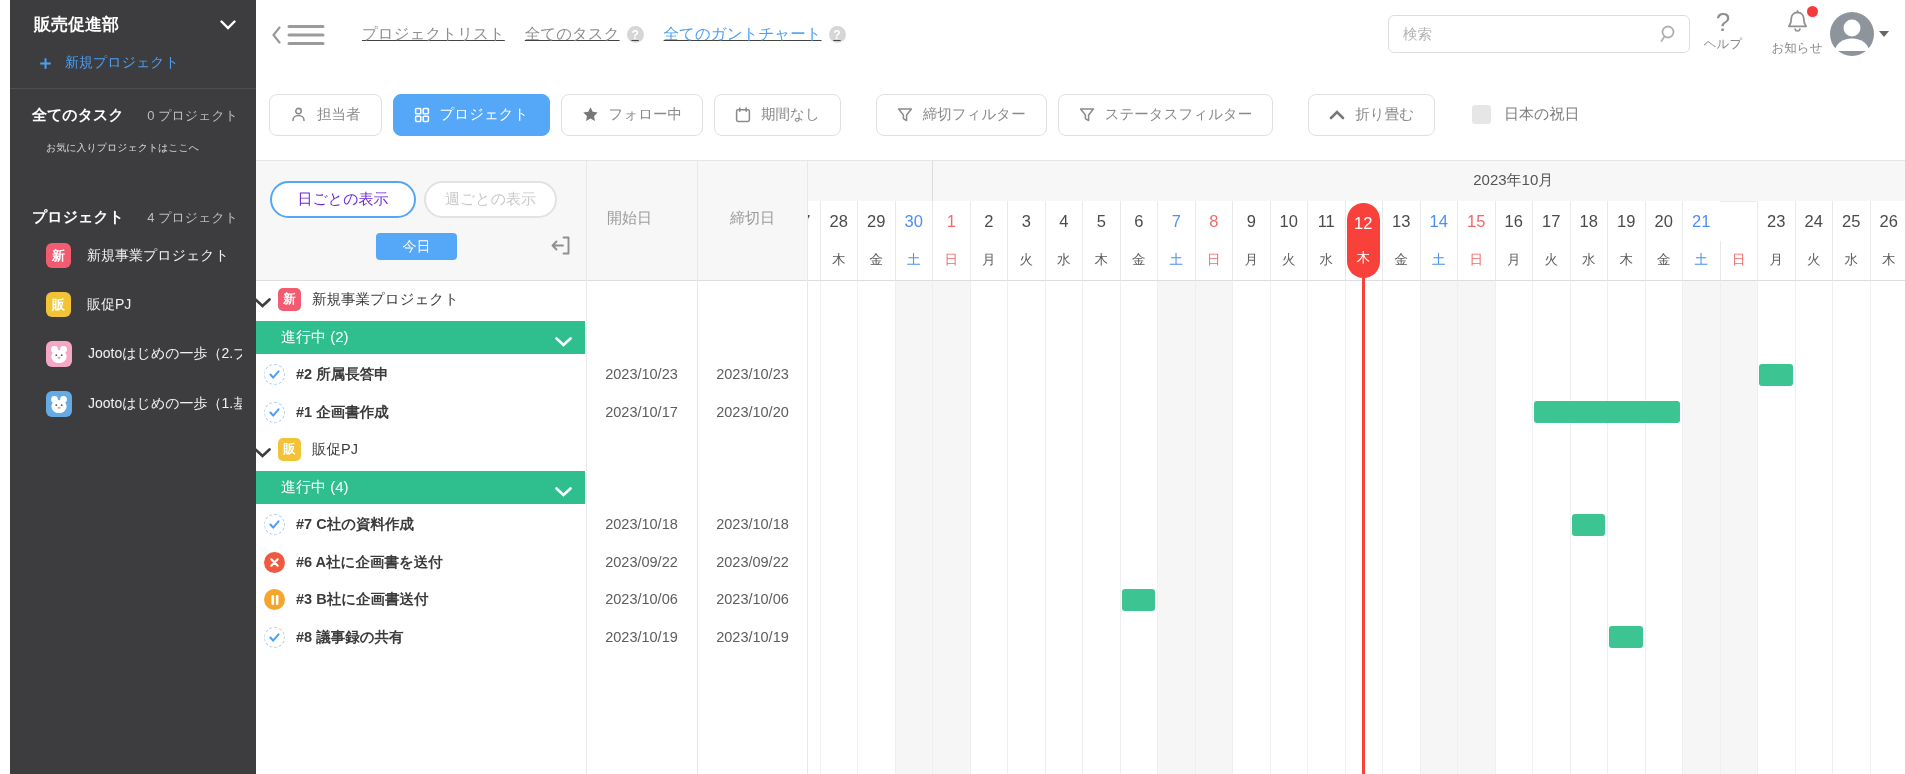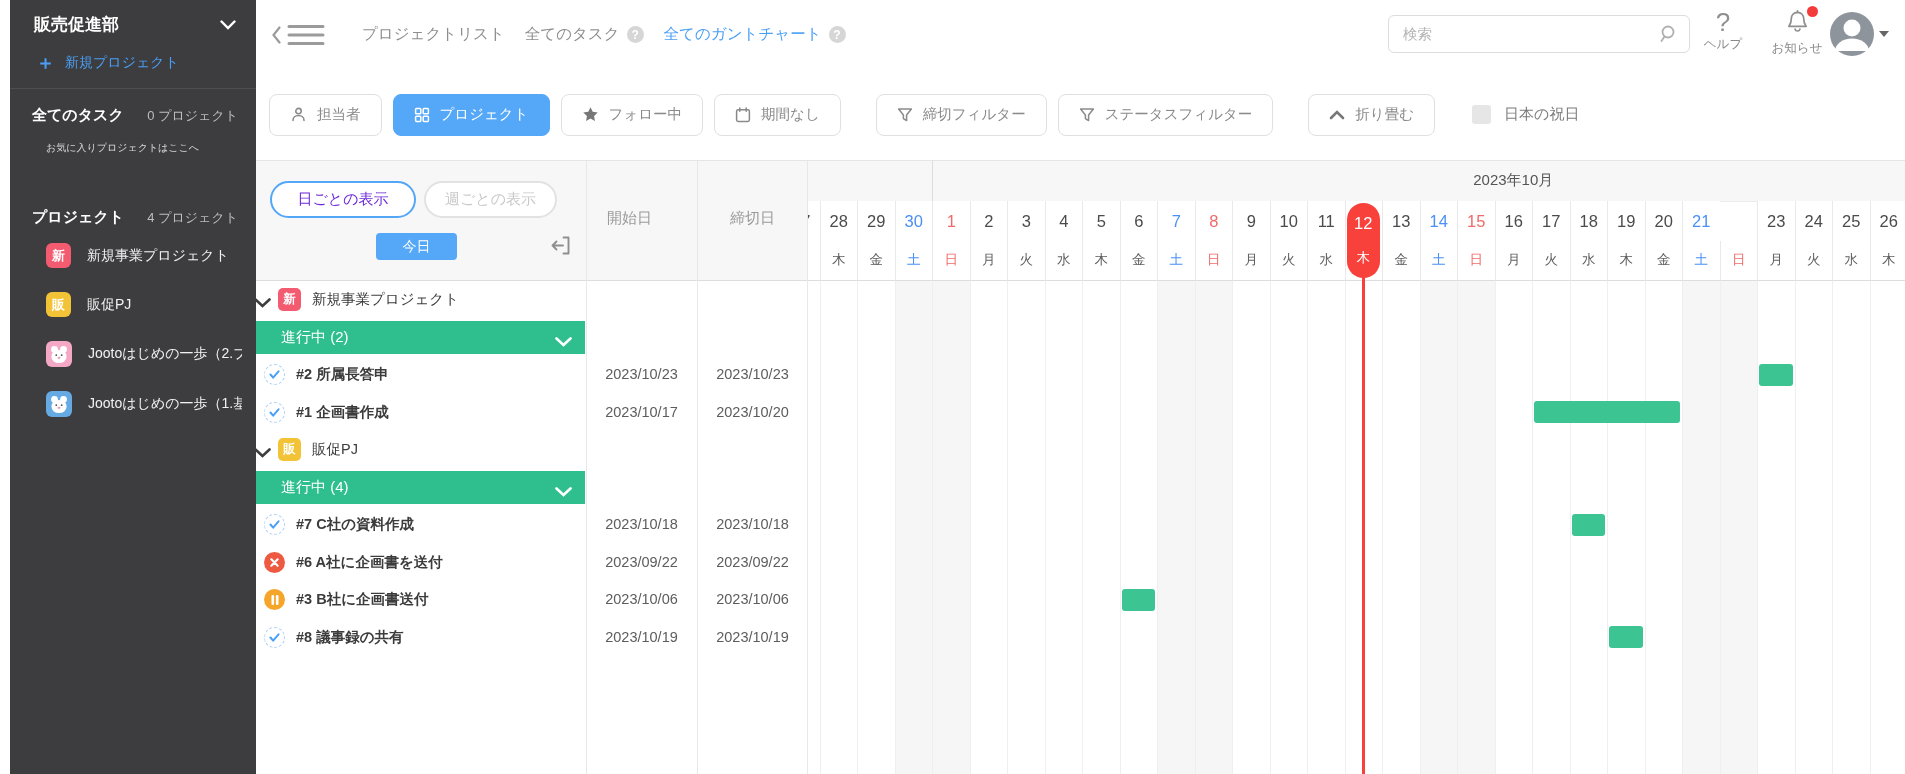--- a/index.html
+++ b/index.html
@@ -181,21 +181,21 @@
   <header class="topbar">
     <div class="tb-left">
       <div class="tb-backburger">
         <svg width="9" height="18" viewBox="0 0 9 18" fill="none" stroke="#9b9b9b" stroke-width="2.2" stroke-linecap="round">
             <path d="M7.5 1.5L1.5 9l6 7.5"></path>
           </svg>
         <svg width="38" height="24" viewBox="0 0 38 24" stroke="#9b9b9b" stroke-width="3" stroke-linecap="round">
             <path d="M2 3.5h34M2 12h34M2 20.5h34"></path>
           </svg>
       </div>
-      <nav id="top-nav" style="display:flex;align-items:flex-end;">
+      <nav id="top-nav" style="display:flex;align-items:flex-end;text-decoration:underline;">
           <div class="nav-link">
             <div style="display: inline;">プロジェクトリスト</div>
           </div>
           <div class="nav-link">
             <div style="display: inline;">全てのタスク</div>
             <div class="qbadge">?</div>
           </div>
           <div class="nav-link active">
             <div style="display: inline;">全てのガントチャート</div>
             <div class="qbadge">?</div>

